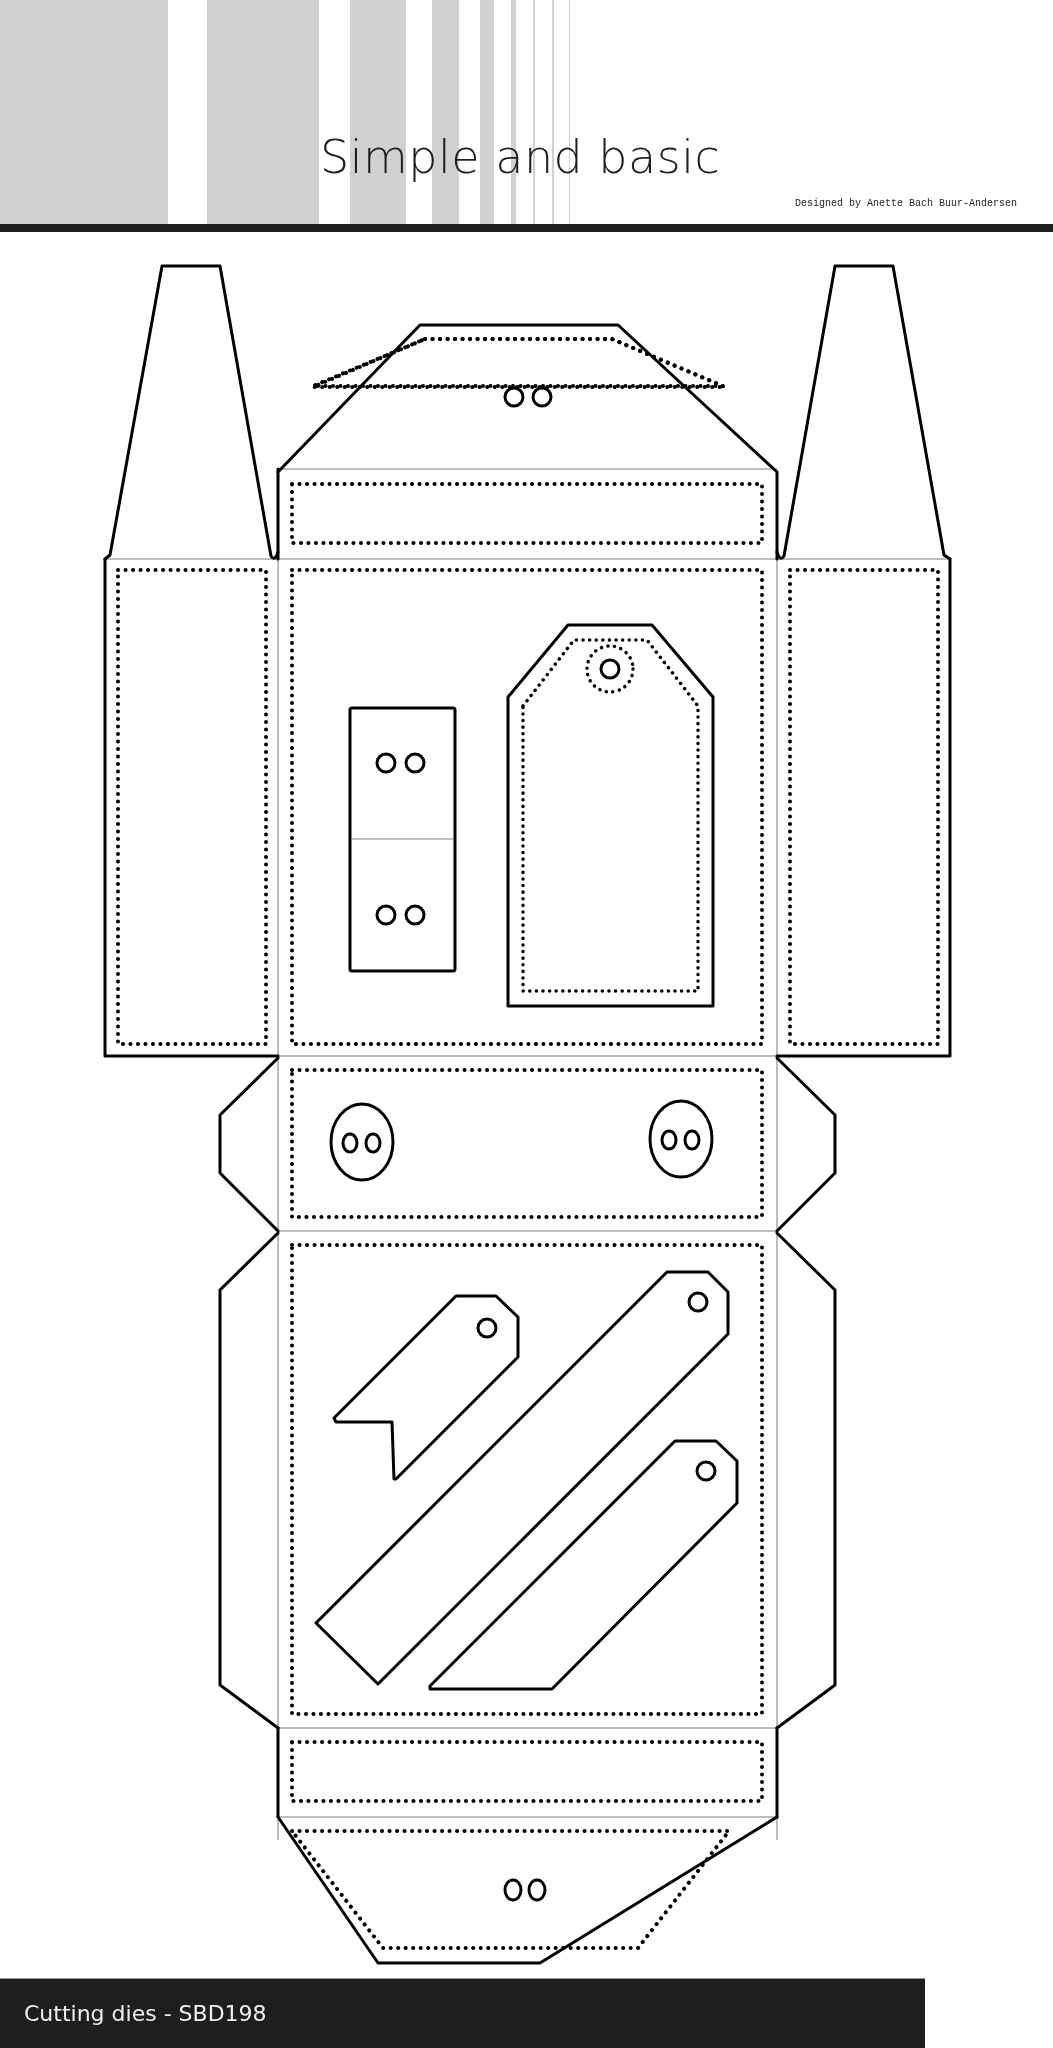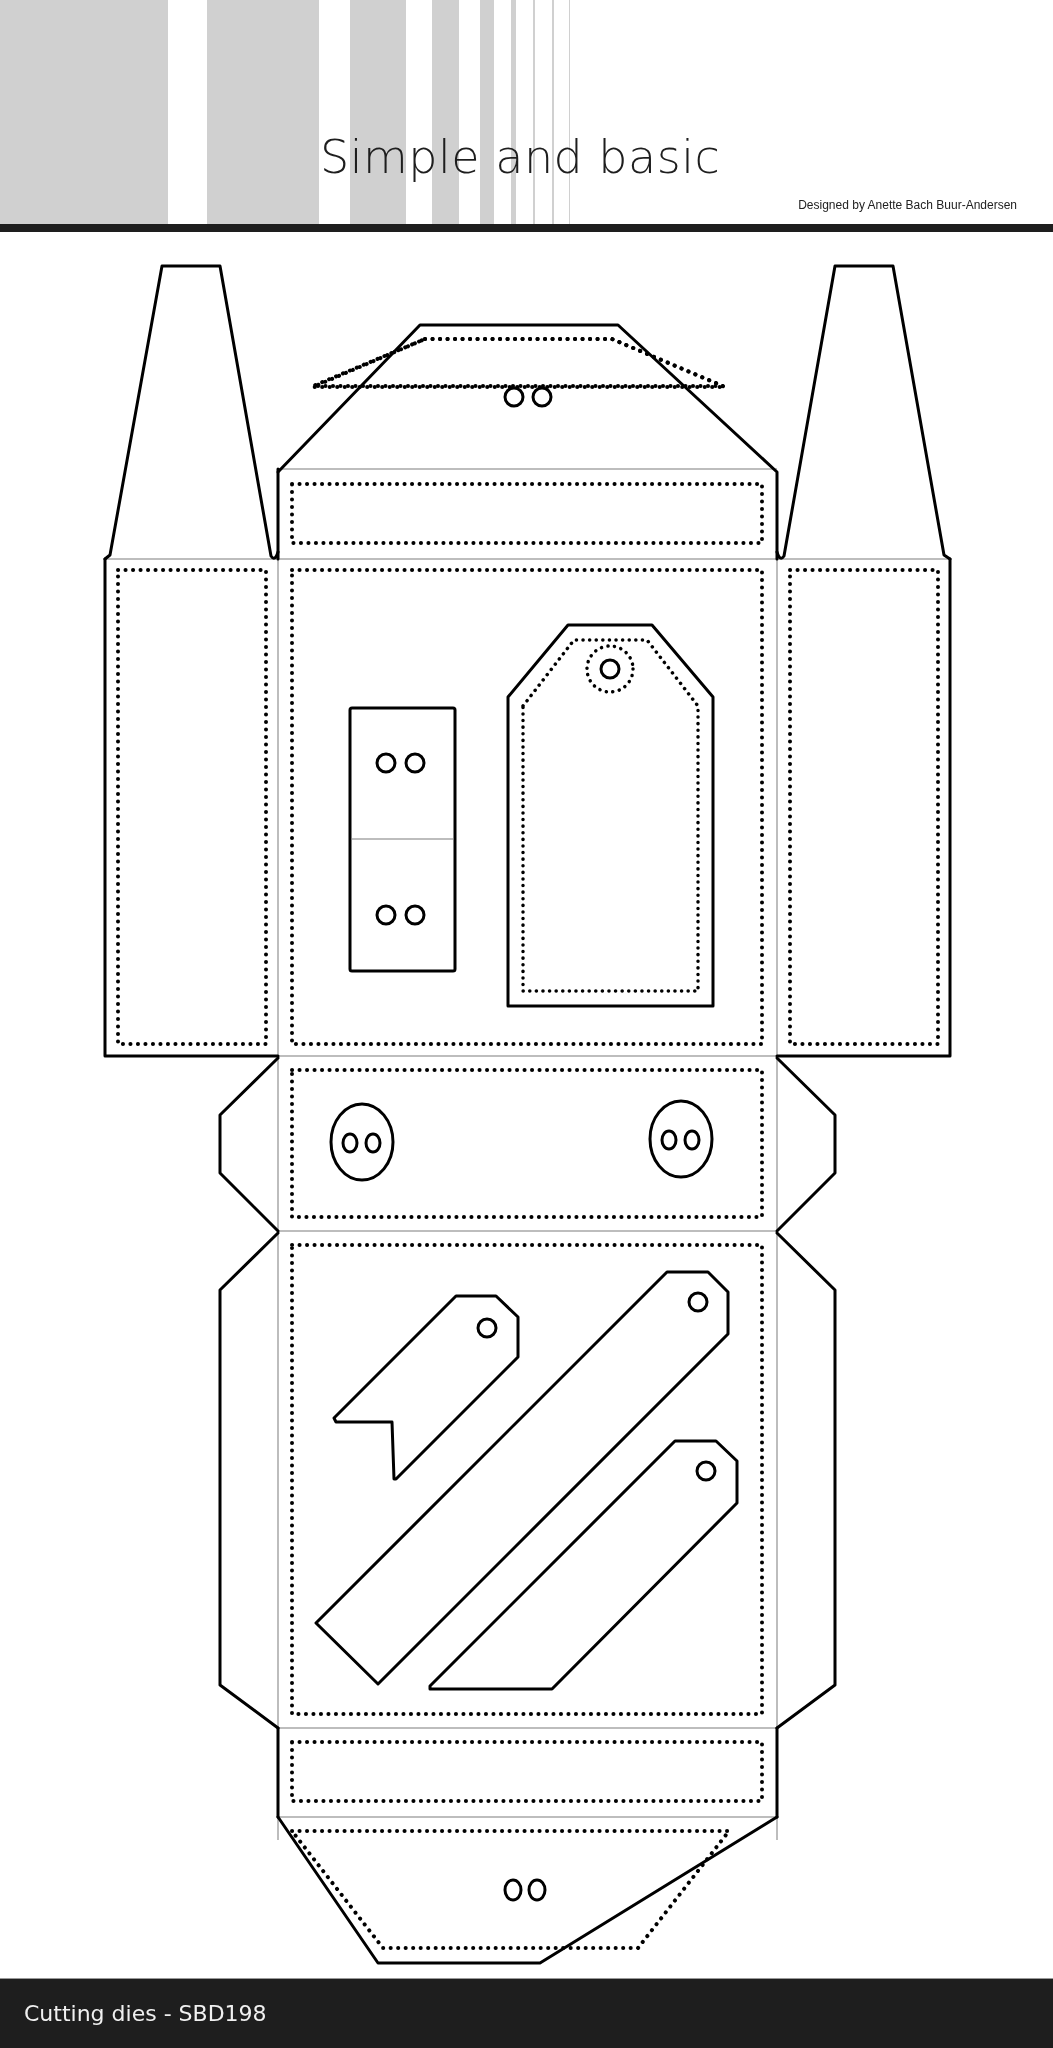--- a/index.html
+++ b/index.html
@@ -1,24 +1,24 @@
 <!DOCTYPE html>
 <html><head>
 <meta charset="utf-8">
 <style>
   html,body{margin:0;padding:0;background:#fff;}
   body{width:1053px;height:2048px;position:relative;overflow:hidden;font-family:"DejaVu Sans",sans-serif;}
   .header{position:absolute;left:0;top:0;width:1053px;height:226px;background:#fff;text-align:center;}
   .stripes{position:absolute;left:0;top:0;height:224px;width:600px;}
   .stripe{position:absolute;top:0;height:224px;background:#d0d0d0;}
   .title{position:absolute;left:320px;top:130px;font-size:46px;font-weight:300;color:#1e1e1e;letter-spacing:0.5px;font-family:"DejaVu Sans",sans-serif;}
-  .byline{position:absolute;right:36px;top:198px;font-size:12px;color:#222;font-family:Liberation Sans, sans-serif;}
+  .byline{position:absolute;right:36px;top:198px;font-size:10px;color:#222;font-family:Liberation Mono, monospace;}
   .topbar{position:absolute;left:0;top:224px;width:1053px;height:8px;background:#1e1e1e;}
   .canvas{position:absolute;left:0;top:232px;width:1053px;height:1745px;}
-  .footer{position:absolute;left:0;top:1978px;width:1053px;height:70px;background:#1e1e1e;border-top:1px solid #999;}
+  .footer{position:absolute;left:0;top:1978px;width:925px;height:70px;background:#1e1e1e;border-top:1px solid #999;}
   .footer-text{position:absolute;left:24px;top:22px;font-size:22px;color:#f0f0f0;font-family:"DejaVu Sans",sans-serif;}
   svg .cut{fill:none;stroke:#000;stroke-width:3;stroke-linejoin:round;stroke-linecap:round;}
   svg .fold{fill:none;stroke:#bdbdbd;stroke-width:2;}
   svg .dots{fill:none;stroke:#000;stroke-width:4;stroke-dasharray:0.1 7.4;stroke-linecap:round;}
   svg .dots2{fill:none;stroke:#000;stroke-width:3.5;stroke-dasharray:0.1 6.5;stroke-linecap:round;}
   svg .hole{fill:none;stroke:#000;stroke-width:3;}
 </style>
 </head>
 <body>
 

